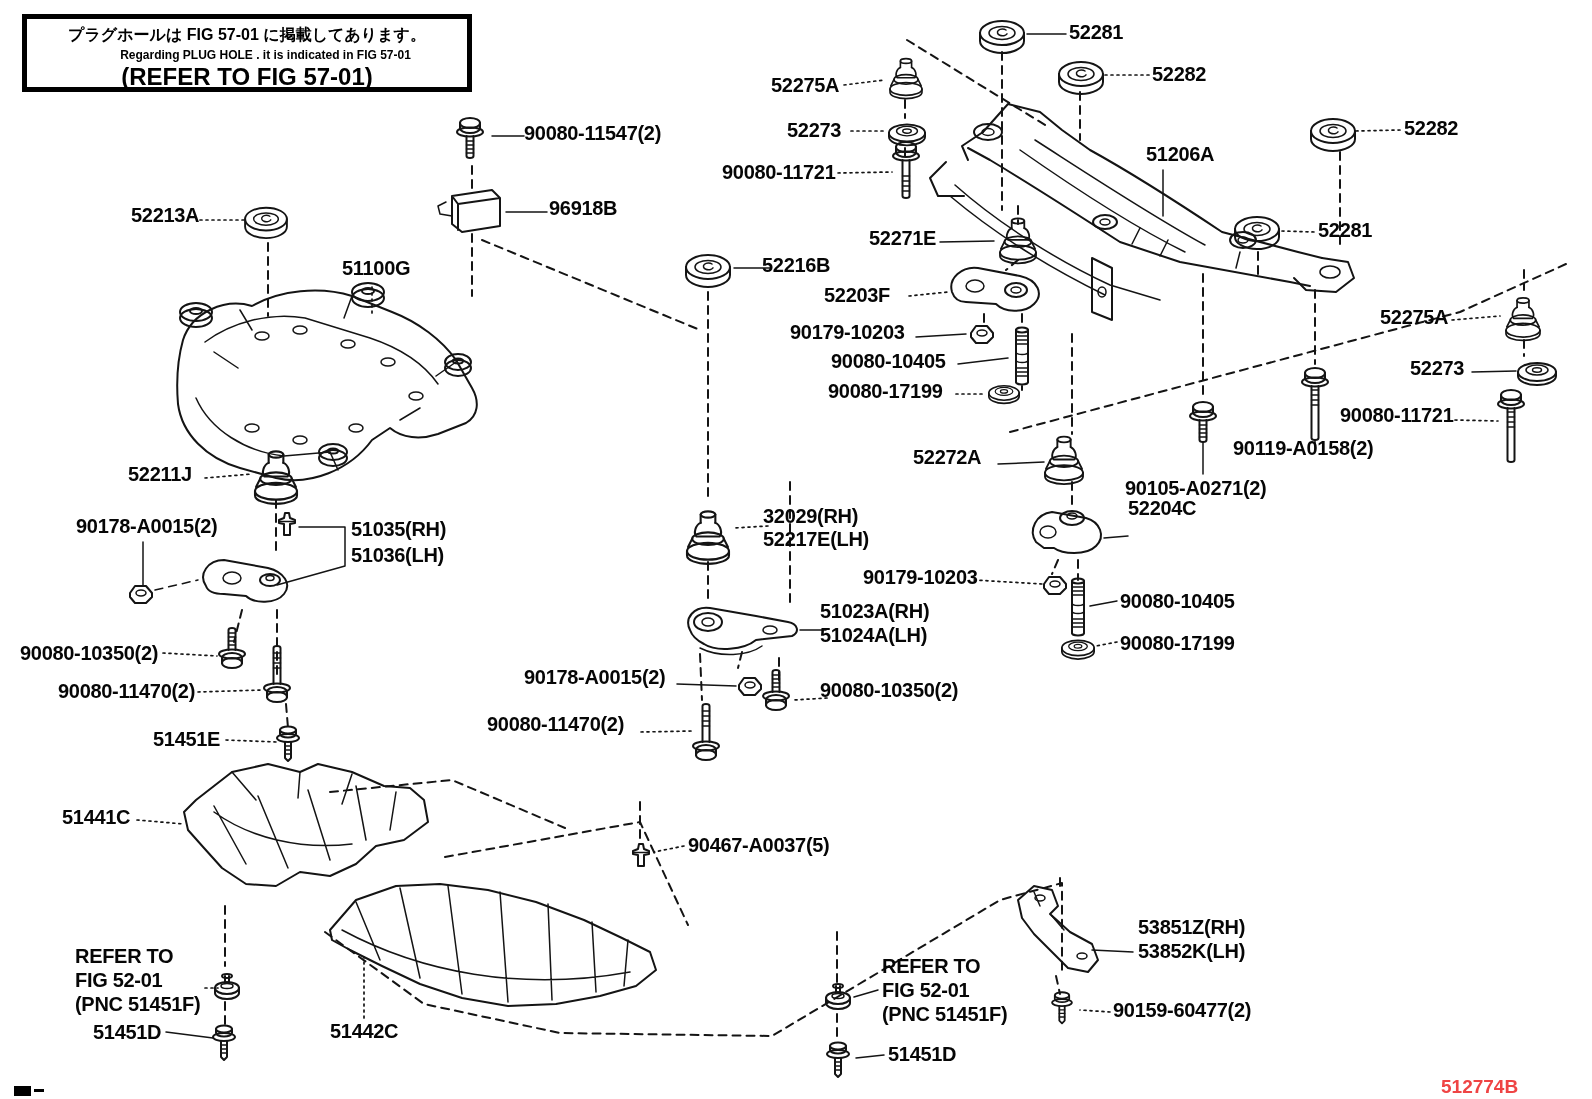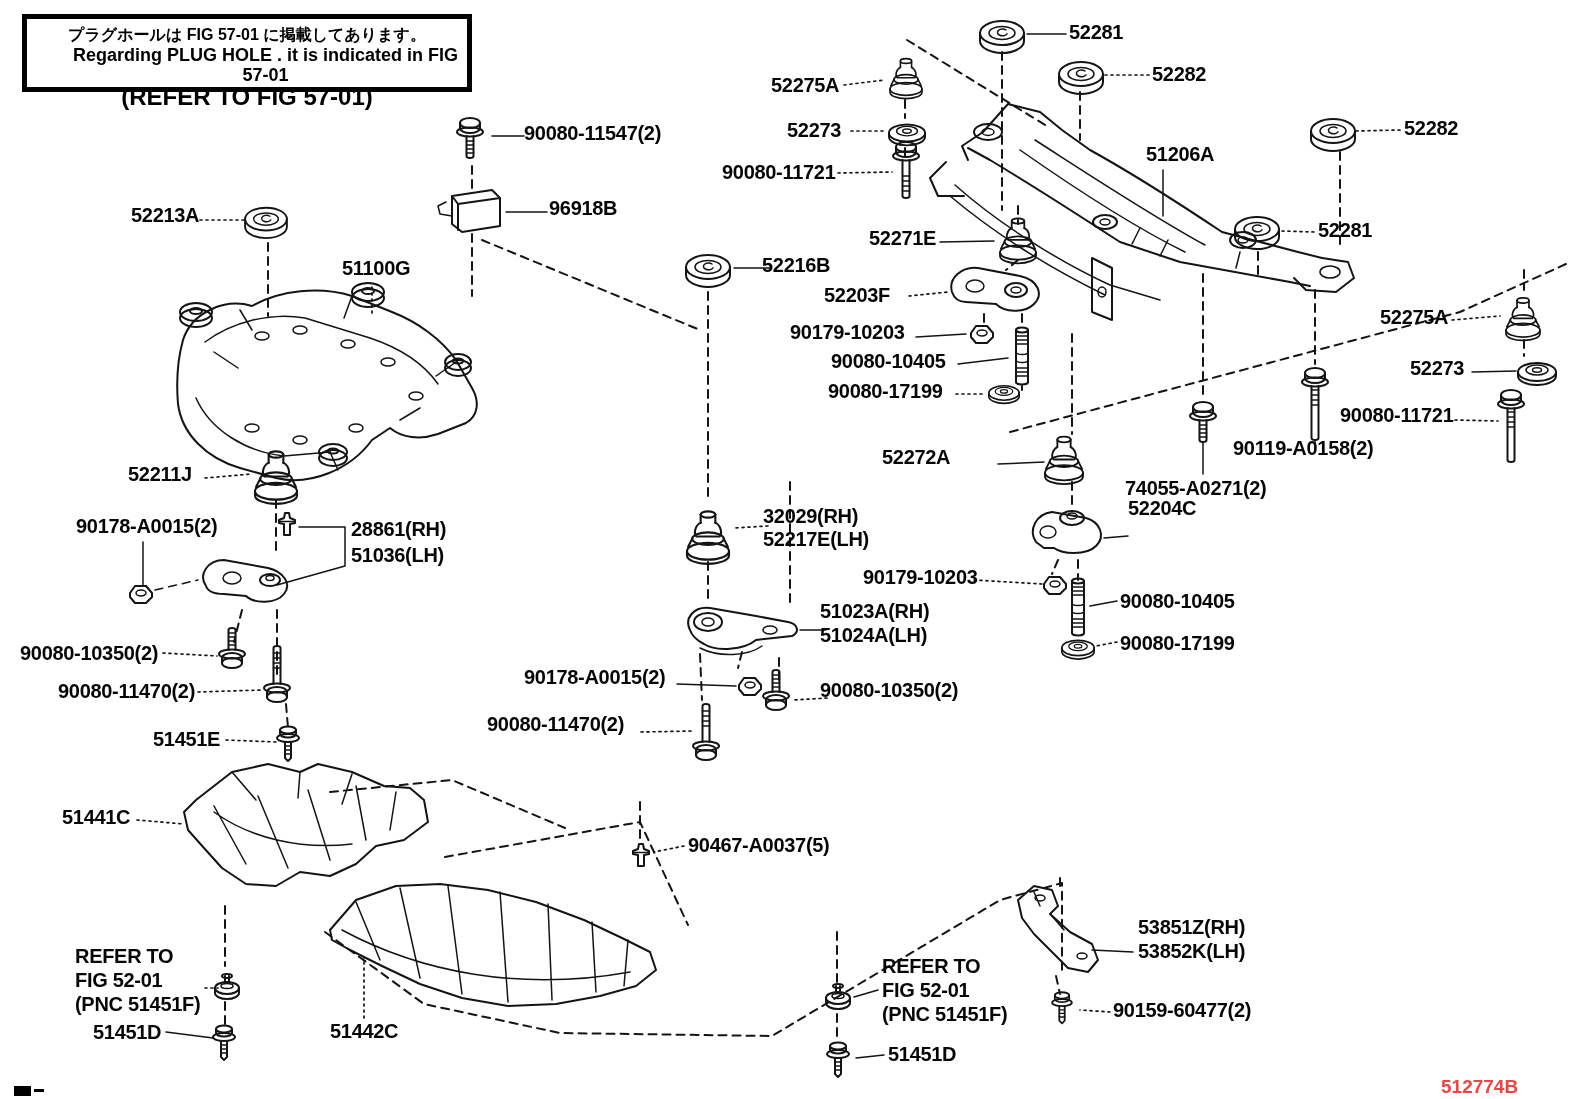--- a/index.html
+++ b/index.html
@@ -8,21 +8,21 @@
   .stage svg{position:absolute;left:0;top:0;}
   .ln{fill:none;stroke:#141414;stroke-width:2;stroke-linecap:round;stroke-linejoin:round;}
   .thin{stroke-width:1.5;}
   .dash{stroke-dasharray:8 6;}
   .dot{stroke-dasharray:2 4;stroke-width:1.7;}
   .lbl{position:absolute;font-weight:bold;font-size:20px;line-height:1;color:#060606;
        white-space:nowrap;letter-spacing:-0.3px;}
   .note{position:absolute;left:22px;top:14px;width:450px;height:78px;border:5px solid #000;
         box-sizing:border-box;text-align:center;padding-top:5px;background:#fff;}
   .note .jp{font-size:16px;font-weight:bold;line-height:21px;}
-  .note .en{font-size:18px;font-weight:bold;line-height:20px;padding-left:37px;}
+  .note .en{font-size:12px;font-weight:bold;line-height:20px;padding-left:37px;}
   .note .rf{font-size:24px;font-weight:bold;line-height:23px;}
   .figcode{position:absolute;left:1441px;top:1076px;font-weight:bold;font-size:19px;color:#ef4444;}
   .artifact{position:absolute;left:14px;top:1086px;width:17px;height:10px;background:#000;}
   .artifact:after{content:"";position:absolute;left:20px;top:3px;width:10px;height:3px;background:#000;}
 </style>
 </head>
 <body>
 
 <div class="stage">
 
@@ -396,21 +396,21 @@
   <div class="en">Regarding PLUG HOLE . it is indicated in FIG 57-01</div>
   <div class="rf">(REFER TO FIG 57-01)</div>
 </div>
 
 <div class="lbl" style="left:524px;top:123px">90080-11547(2)</div>
 <div class="lbl" style="left:549px;top:198px">96918B</div>
 <div class="lbl" style="left:131px;top:205px">52213A</div>
 <div class="lbl" style="left:342px;top:258px">51100G</div>
 <div class="lbl" style="left:128px;top:464px">52211J</div>
 <div class="lbl" style="left:76px;top:516px">90178-A0015(2)</div>
-<div class="lbl" style="left:351px;top:519px">28861(RH)</div>
+<div class="lbl" style="left:351px;top:519px">51035(RH)</div>
 <div class="lbl" style="left:351px;top:545px">51036(LH)</div>
 <div class="lbl" style="left:20px;top:643px">90080-10350(2)</div>
 <div class="lbl" style="left:58px;top:681px">90080-11470(2)</div>
 <div class="lbl" style="left:153px;top:729px">51451E</div>
 <div class="lbl" style="left:62px;top:807px">51441C</div>
 <div class="lbl" style="left:75px;top:946px">REFER TO</div>
 <div class="lbl" style="left:75px;top:970px">FIG 52-01</div>
 <div class="lbl" style="left:75px;top:994px">(PNC 51451F)</div>
 <div class="lbl" style="left:93px;top:1022px">51451D</div>
 <div class="lbl" style="left:330px;top:1021px">51442C</div>
@@ -433,22 +433,22 @@
 <div class="lbl" style="left:824px;top:285px">52203F</div>
 <div class="lbl" style="left:790px;top:322px">90179-10203</div>
 <div class="lbl" style="left:831px;top:351px">90080-10405</div>
 <div class="lbl" style="left:828px;top:381px">90080-17199</div>
 <div class="lbl" style="left:1404px;top:118px">52282</div>
 <div class="lbl" style="left:1318px;top:220px">52281</div>
 <div class="lbl" style="left:1380px;top:307px">52275A</div>
 <div class="lbl" style="left:1410px;top:358px">52273</div>
 <div class="lbl" style="left:1340px;top:405px">90080-11721</div>
 <div class="lbl" style="left:1233px;top:438px">90119-A0158(2)</div>
-<div class="lbl" style="left:1125px;top:478px">74055-A0271(2)</div>
-<div class="lbl" style="left:882px;top:447px">52272A</div>
+<div class="lbl" style="left:1125px;top:478px">90105-A0271(2)</div>
+<div class="lbl" style="left:913px;top:447px">52272A</div>
 <div class="lbl" style="left:1128px;top:498px">52204C</div>
 <div class="lbl" style="left:863px;top:567px">90179-10203</div>
 <div class="lbl" style="left:1120px;top:591px">90080-10405</div>
 <div class="lbl" style="left:1120px;top:633px">90080-17199</div>
 <div class="lbl" style="left:763px;top:506px">32029(RH)</div>
 <div class="lbl" style="left:763px;top:529px">52217E(LH)</div>
 <div class="lbl" style="left:820px;top:601px">51023A(RH)</div>
 <div class="lbl" style="left:820px;top:625px">51024A(LH)</div>
 <div class="lbl" style="left:524px;top:667px">90178-A0015(2)</div>
 <div class="lbl" style="left:820px;top:680px">90080-10350(2)</div>

